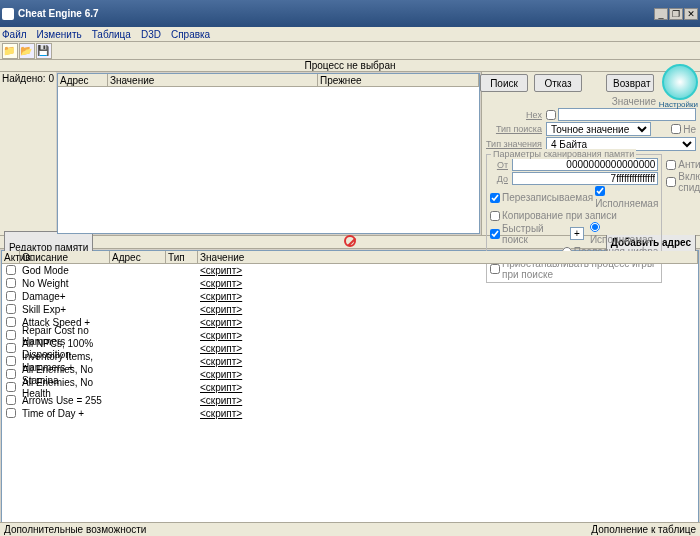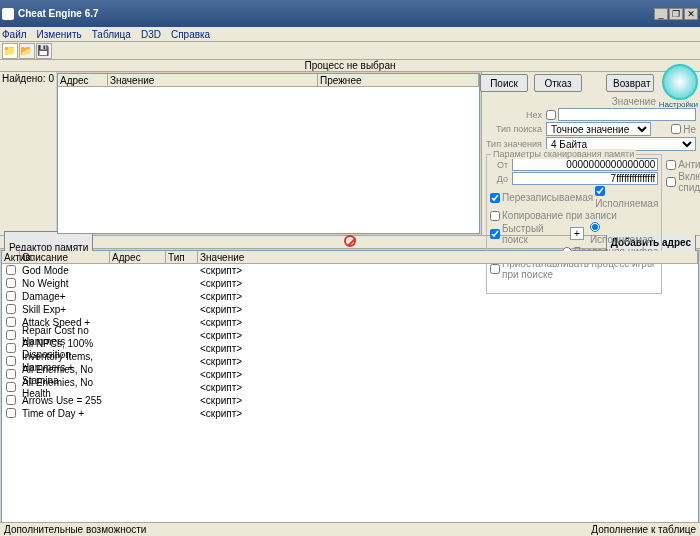--- a/index.html
+++ b/index.html
@@ -21,38 +21,38 @@
   .rghdr { display: flex; background: #ece9d8; border-bottom: 1px solid #aca899; height:13px;}
   .rghdr div { border-right: 1px solid #aca899; padding: 0 2px; font-size:10px; line-height:13px;}
   .rghdr .c1{width:50px;} .rghdr .c2{width:210px;} .rghdr .c3{flex:1;}
   .rightpane { width: 218px; background:#ece9d8; padding:2px 4px; position:relative; font-size:9px; color:#888;}
   .logo { position:absolute; right:2px; top:-8px; width:36px; height:36px; border:2px solid #3cc; border-radius:50%; background:radial-gradient(#fff,#3cc);}
   .logolbl{position:absolute;right:2px;top:28px;font-size:8px;color:#1a5c8c;}
   .srchbtns { display:flex; gap:6px; justify-content:flex-end; margin-bottom:4px; margin-right:42px;}
   .btn3d { height:18px; min-width:48px; background:#e8e8e8; border:1px solid #888; border-radius:2px; font-size:10px; cursor:pointer; padding:0 6px;}
   .btn3d:disabled{color:#aaa;}
   .frow{display:flex;align-items:center;margin:1px 0;gap:2px;}
-  .frow label{color:#888;font-size:9px;width:56px;text-align:right;margin-right:2px;}
+  .frow label{color:#888;font-size:9px;width:56px;text-align:right;margin-right:2px;text-decoration:underline;}
   .frow input[type=text]{flex:1;height:13px;border:1px solid #7f9db9;font-size:10px;padding:0 2px;background:#fff;}
   .frow select{flex:1;height:14px;border:1px solid #7f9db9;font-size:10px;background:#fff;}
   .chk{width:10px;height:10px;}
-  .groupbox{border:1px solid #bbb;padding:2px 3px 12px 3px;margin-top:2px;position:relative;}
+  .groupbox{border:1px solid #bbb;padding:2px 3px 1px 3px;margin-top:2px;position:relative;}
   .groupbox .gt{position:absolute;top:-6px;left:4px;background:#ece9d8;padding:0 2px;font-size:9px;color:#888;}
   .midbar{height:14px;background:#ece9d8;display:flex;align-items:center;padding:0 4px;border-top:1px solid #aca899;border-bottom:1px solid #aca899;}
   .midbar .memedit{height:16px;font-size:10px;background:#e8e8e8;border:1px solid #888;padding:10px 4px;cursor:pointer;}
   .midbar .spacer{flex:1;text-align:center;}
   .nosign{display:inline-block;width:12px;height:12px;border:2px solid #d33;border-radius:50%;position:relative;}
   .nosign::after{content:"";position:absolute;left:1px;top:4px;width:10px;height:2px;background:#d33;transform:rotate(-45deg);}
   .midbar .addbtn{height:28px;font-size:10px;background:#e8e8e8;border:1px solid #888;padding:0 4px;cursor:pointer;font-weight:bold;}
   .cheatlist{height:292px;background:#fff;border:1px solid #7f9db9;margin:1px;overflow:auto;}
   .clhdr{display:flex;background:#ece9d8;border-bottom:1px solid #aca899;height:13px;position:sticky;top:0;}
   .clhdr div{border-right:1px solid #aca899;padding:0 2px;font-size:10px;line-height:13px;}
   .clhdr .a{width:18px;} .clhdr .d{width:90px;} .clhdr .ad{width:56px;} .clhdr .t{width:32px;} .clhdr .v{flex:1;}
   .clrow{display:flex;height:13px;align-items:center;}
-  .clrow .a{width:18px;text-align:center;} .clrow .d{width:90px;padding-left:2px;} .clrow .ad{width:56px;} .clrow .t{width:32px;} .clrow .v{flex:1;padding-left:2px;}
+  .clrow .a{width:18px;text-align:center;} .clrow .d{width:90px;padding-left:2px;} .clrow .ad{width:56px;} .clrow .t{width:32px;} .clrow .v{flex:1;padding-left:2px;text-decoration:underline;}
   .clrow input[type=checkbox]{width:10px;height:10px;}
   .statusbar{position:absolute;bottom:0;left:0;right:0;height:14px;background:#ece9d8;border-top:1px solid #aca899;display:flex;align-items:center;padding:0 4px;font-size:10px;}
   .statusbar .r{margin-left:auto;}
   .hexchk{display:flex;align-items:center;gap:2px;margin-left:18px;}
 </style>
 </head>
 <body>
 
 <div class="titlebar">
   <span class="icon"></span>

